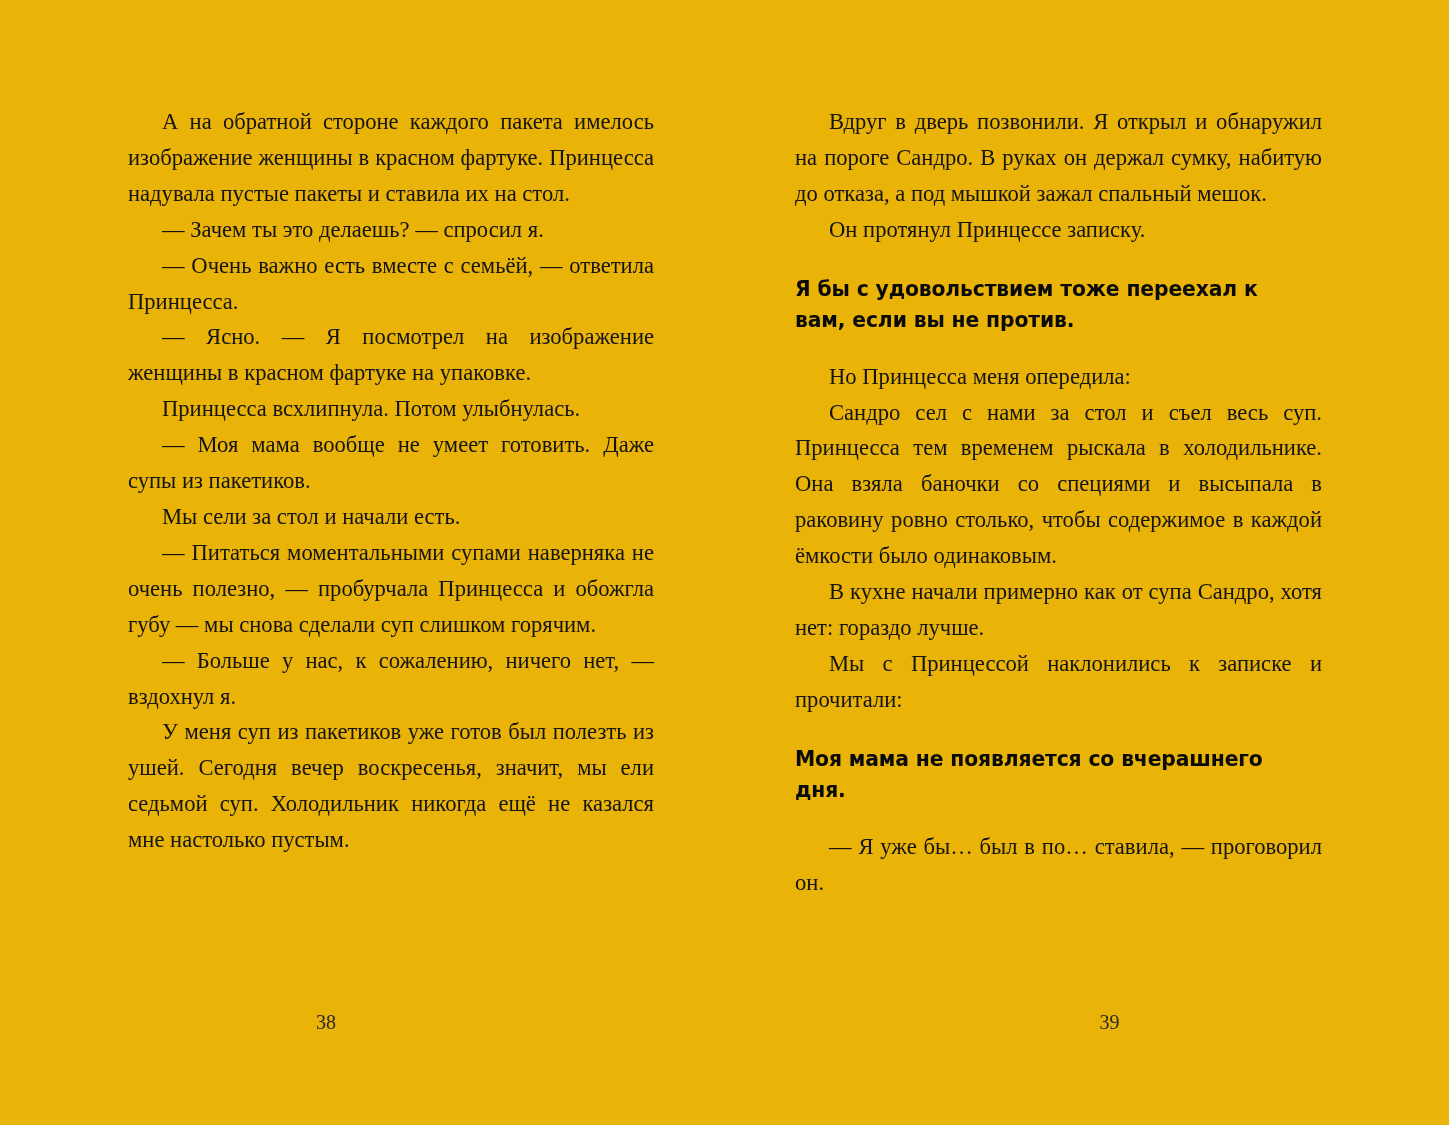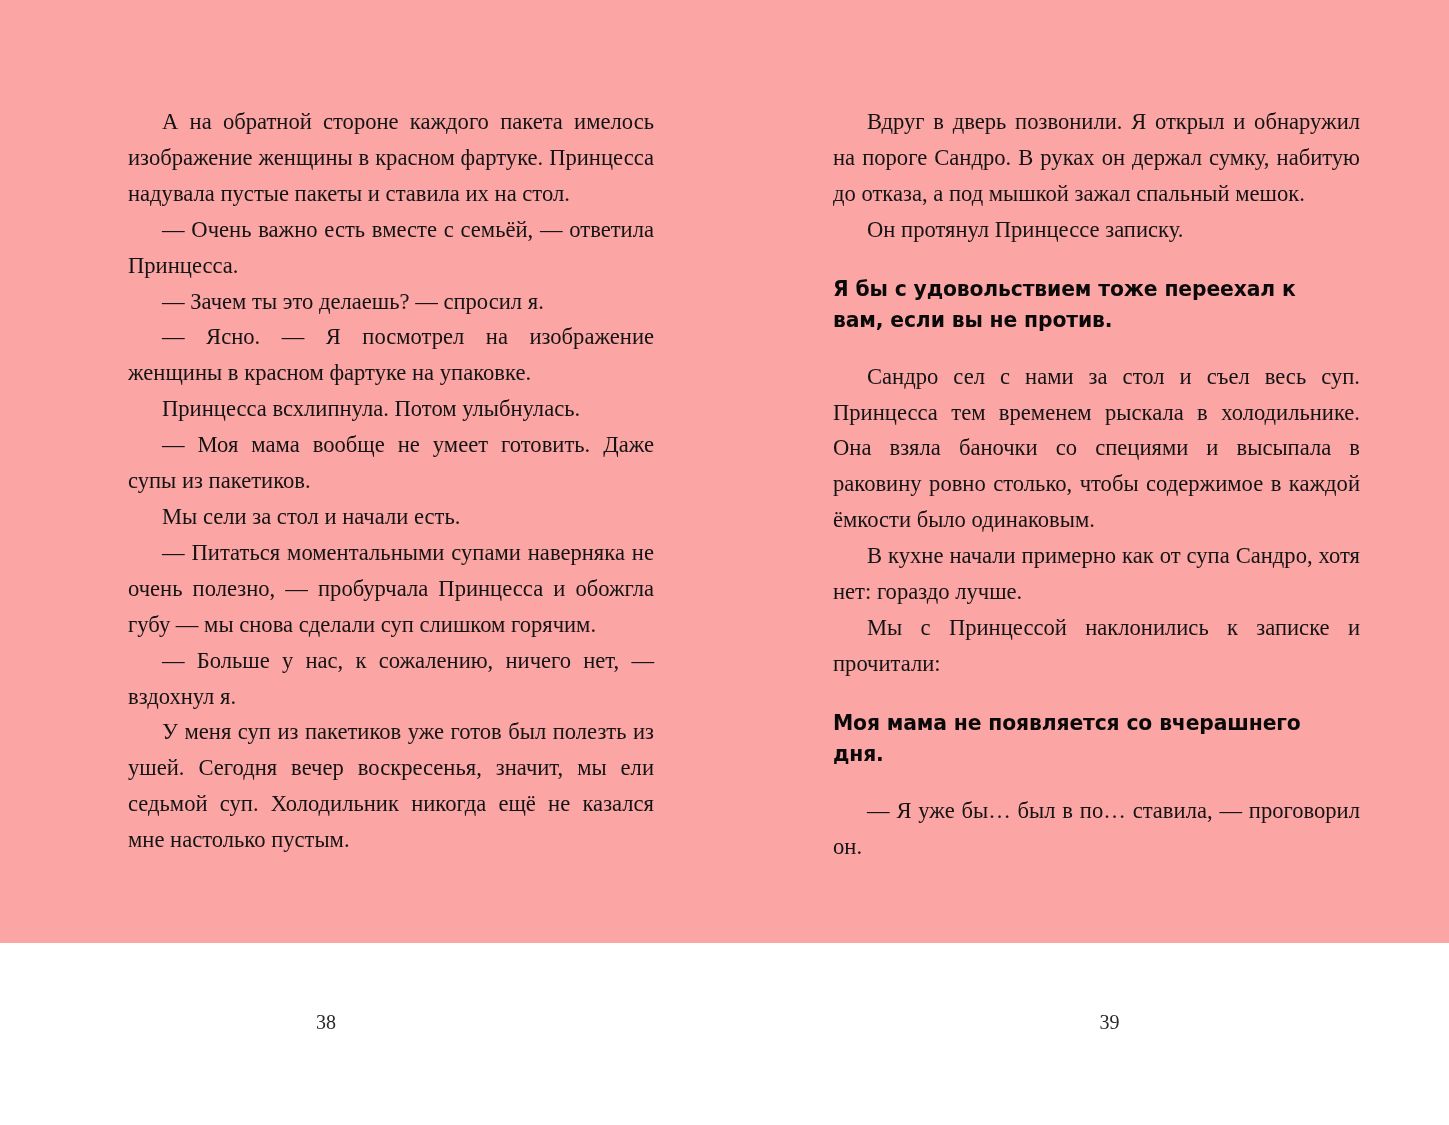--- a/index.html
+++ b/index.html
@@ -13,22 +13,22 @@
     height: 1125px;
     overflow: hidden;
     font-family: "Liberation Serif", "DejaVu Serif", serif;
     color: #111111;
     -webkit-font-smoothing: antialiased;
   }
 
   .spread {
     position: relative;
     width: 1449px;
-    height: 943px;
-    background: #fca5a5;
+    height: 1125px;
+    background: #eab308;
     display: flex;
   }
 
   .page {
     position: relative;
     height: 1125px;
     box-sizing: border-box;
   }
   .page-left  { width: 724px; }
   .page-right { width: 725px; }
@@ -45,21 +45,21 @@
     color: #141414;
   }
   .page-left .textblock {
     left: 128px;
     width: 526px;
   }
   .page-right .textblock {
     left: 796px;
     width: 527px;
   }
-  .page-right .textblock { left: 71px; margin-left: 38px; }
+  .page-right .textblock { left: 71px; }
 
   p.para {
     margin: 0;
     text-indent: 34px;
   }
 
   
   p.note {
     margin: 0;
     text-indent: 0;
@@ -89,38 +89,39 @@
   .page-right .folio { left: 23px; }
 </style>
 </head>
 <body>
 
 <div class="spread">
 
   <div class="page page-left">
     <div class="textblock">
         <p class="para">А на обратной стороне каждого пакета имелось изображение женщины в красном фартуке. Принцесса надувала пустые пакеты и ставила их на стол.</p>
+        <p class="para">— Зачем ты это делаешь? — спросил я.</p>
         <p class="para">— Очень важно есть вместе с семьёй, — ответила Принцесса.</p>
-        <p class="para">— Зачем ты это делаешь? — спросил я.</p>
         <p class="para">— Ясно. — Я посмотрел на изображение женщины в красном фартуке на упаковке.</p>
         <p class="para">Принцесса всхлипнула. Потом улыбнулась.</p>
         <p class="para">— Моя мама вообще не умеет готовить. Даже супы из пакетиков.</p>
         <p class="para">Мы сели за стол и начали есть.</p>
         <p class="para">— Питаться моментальными супами наверняка не очень полезно, — пробурчала Принцесса и обожгла губу — мы снова сделали суп слишком горячим.</p>
         <p class="para">— Больше у нас, к сожалению, ничего нет, — вздохнул я.</p>
         <p class="para">У меня суп из пакетиков уже готов был полезть из ушей. Сегодня вечер воскресенья, значит, мы ели седьмой суп. Холодильник никогда ещё не казался мне настолько пустым.</p>
       </div>
     <div class="folio">38</div>
   </div>
 
   <div class="page page-right">
     <div class="textblock">
         <p class="para">Вдруг в дверь позвонили. Я открыл и обнаружил на пороге Сандро. В руках он держал сумку, набитую до отказа, а под мышкой зажал спальный мешок.</p>
         <p class="para">Он протянул Принцессе записку.</p>
         <p class="note space-before space-after">Я бы с удовольствием тоже переехал к вам, если вы не против.</p>
+        <p class="para">Но Принцесса меня опередила:</p>
         <p class="para">Сандро сел с нами за стол и съел весь суп. Принцесса тем временем рыскала в холодильнике. Она взяла баночки со специями и высыпала в раковину ровно столько, чтобы содержимое в каждой ёмкости было одинаковым.</p>
         <p class="para">В кухне начали примерно как от супа Сандро, хотя нет: гораздо лучше.</p>
         <p class="para">Мы с Принцессой наклонились к записке и прочитали:</p>
         <p class="note space-before space-after">Моя мама не появляется со вчерашнего дня.</p>
         <p class="para">— Я уже бы… был в по… ставила, — проговорил он.</p>
       </div>
     <div class="folio">39</div>
   </div>
 
 </div>

